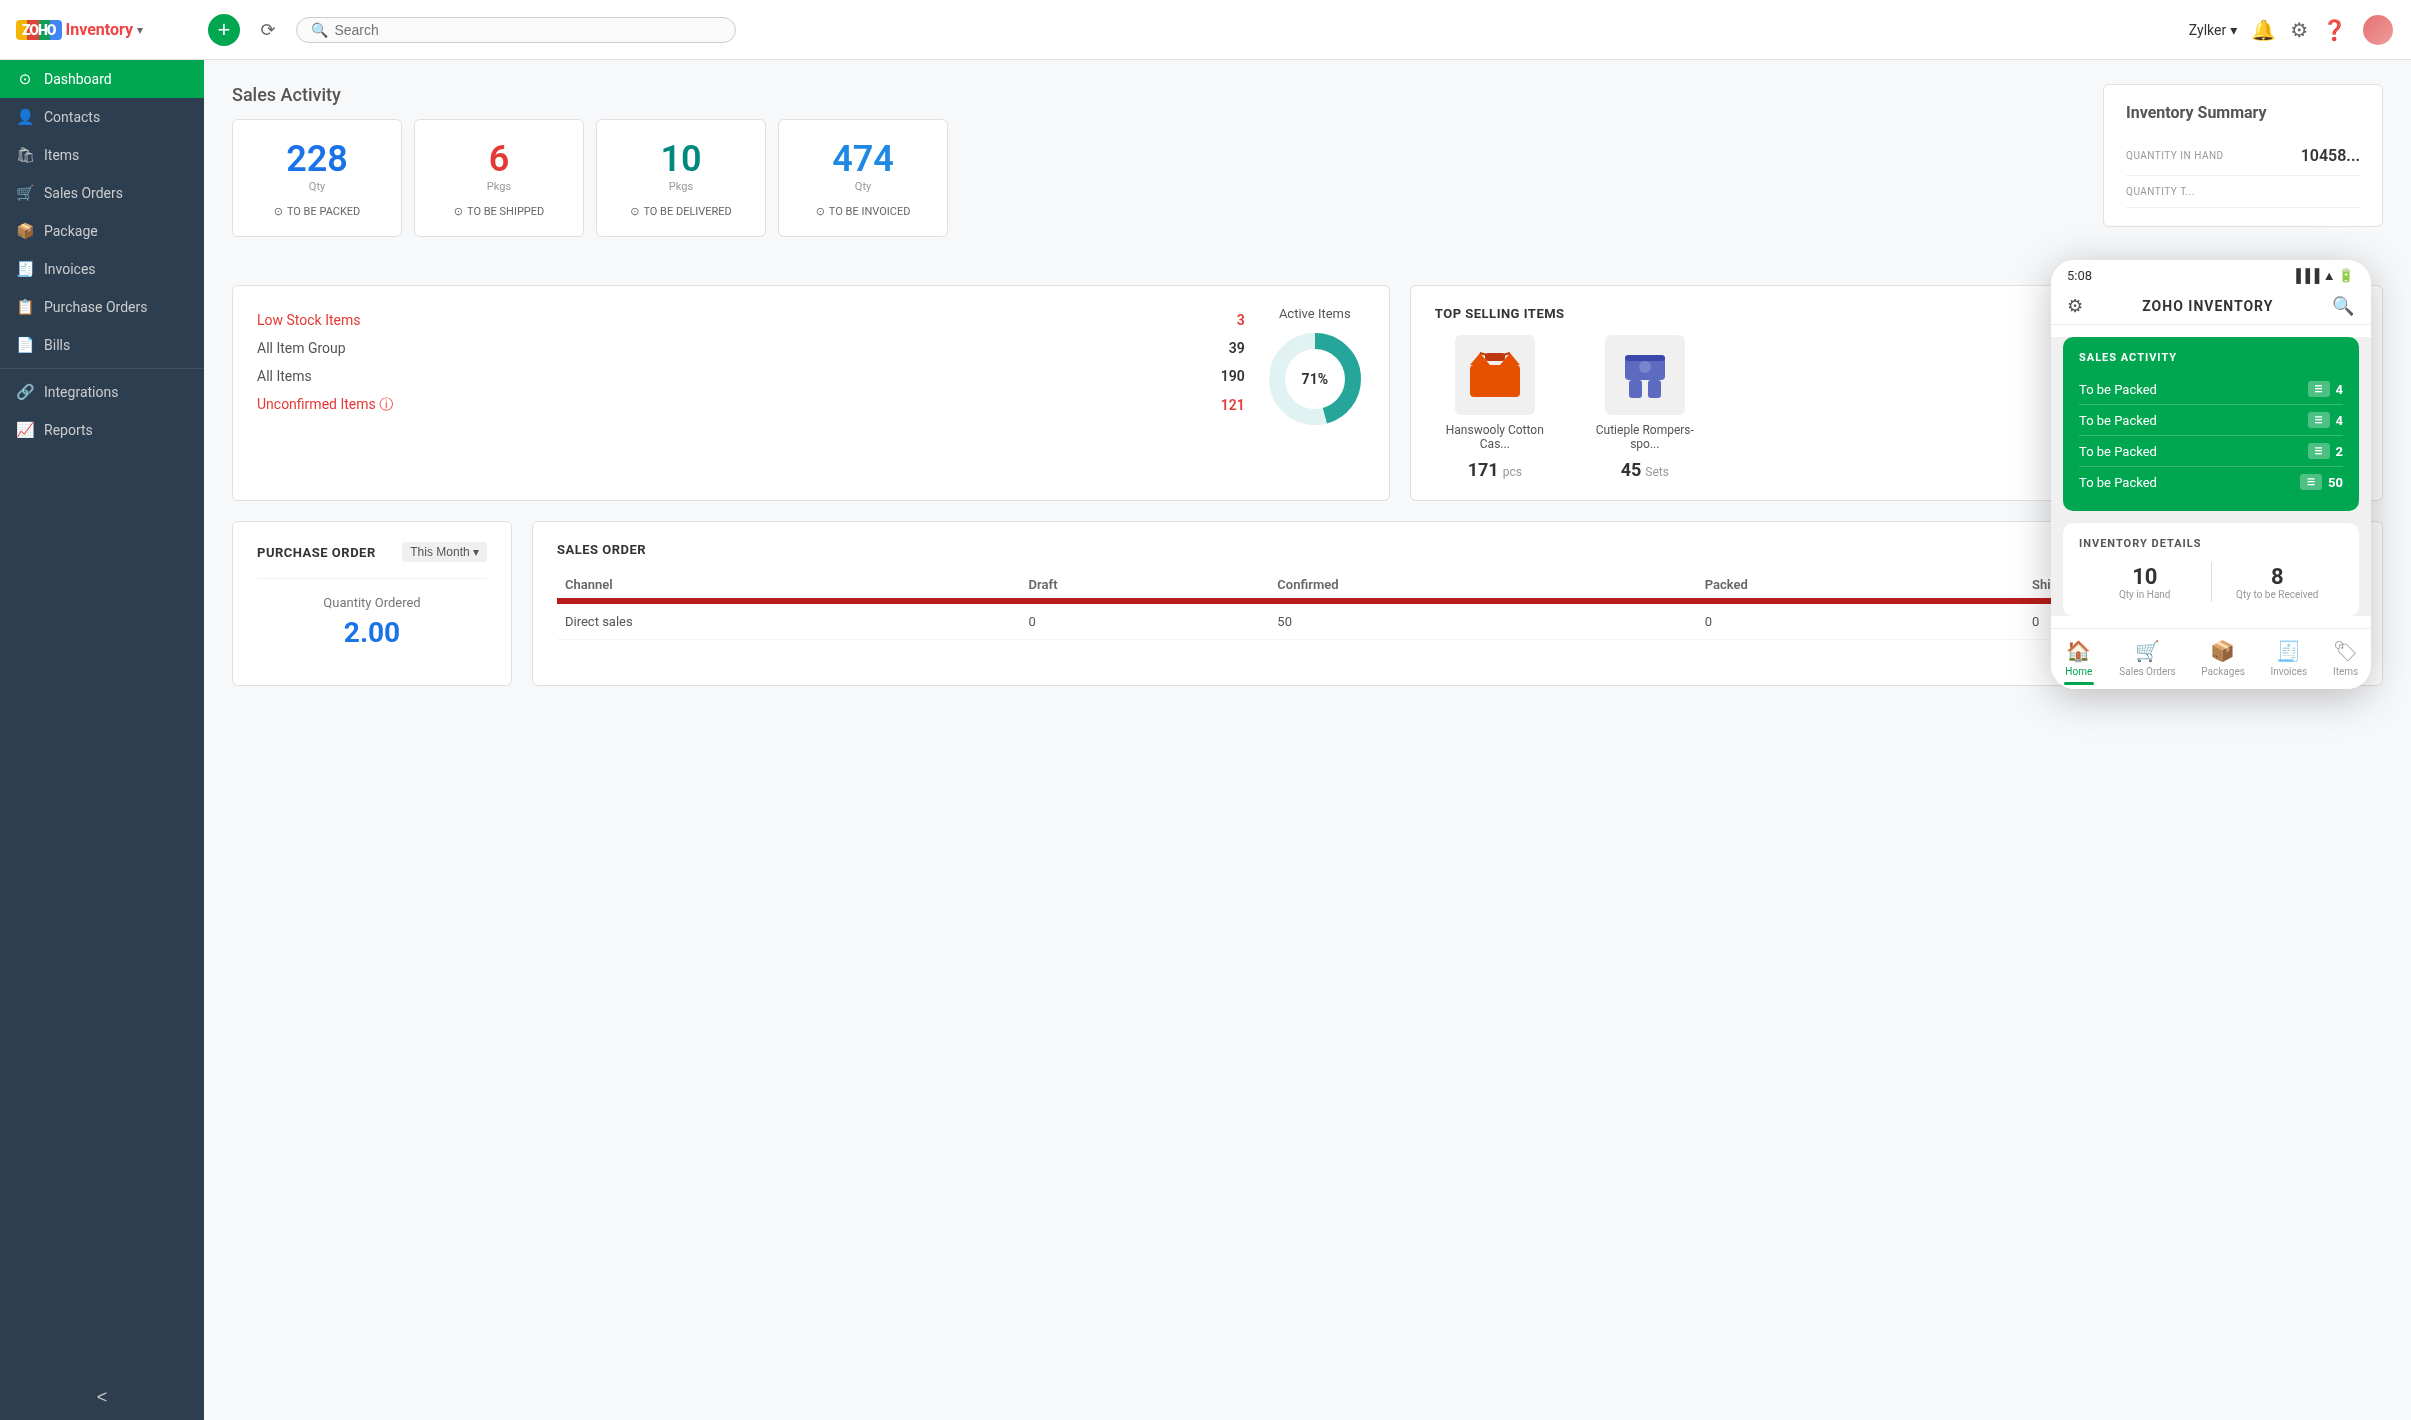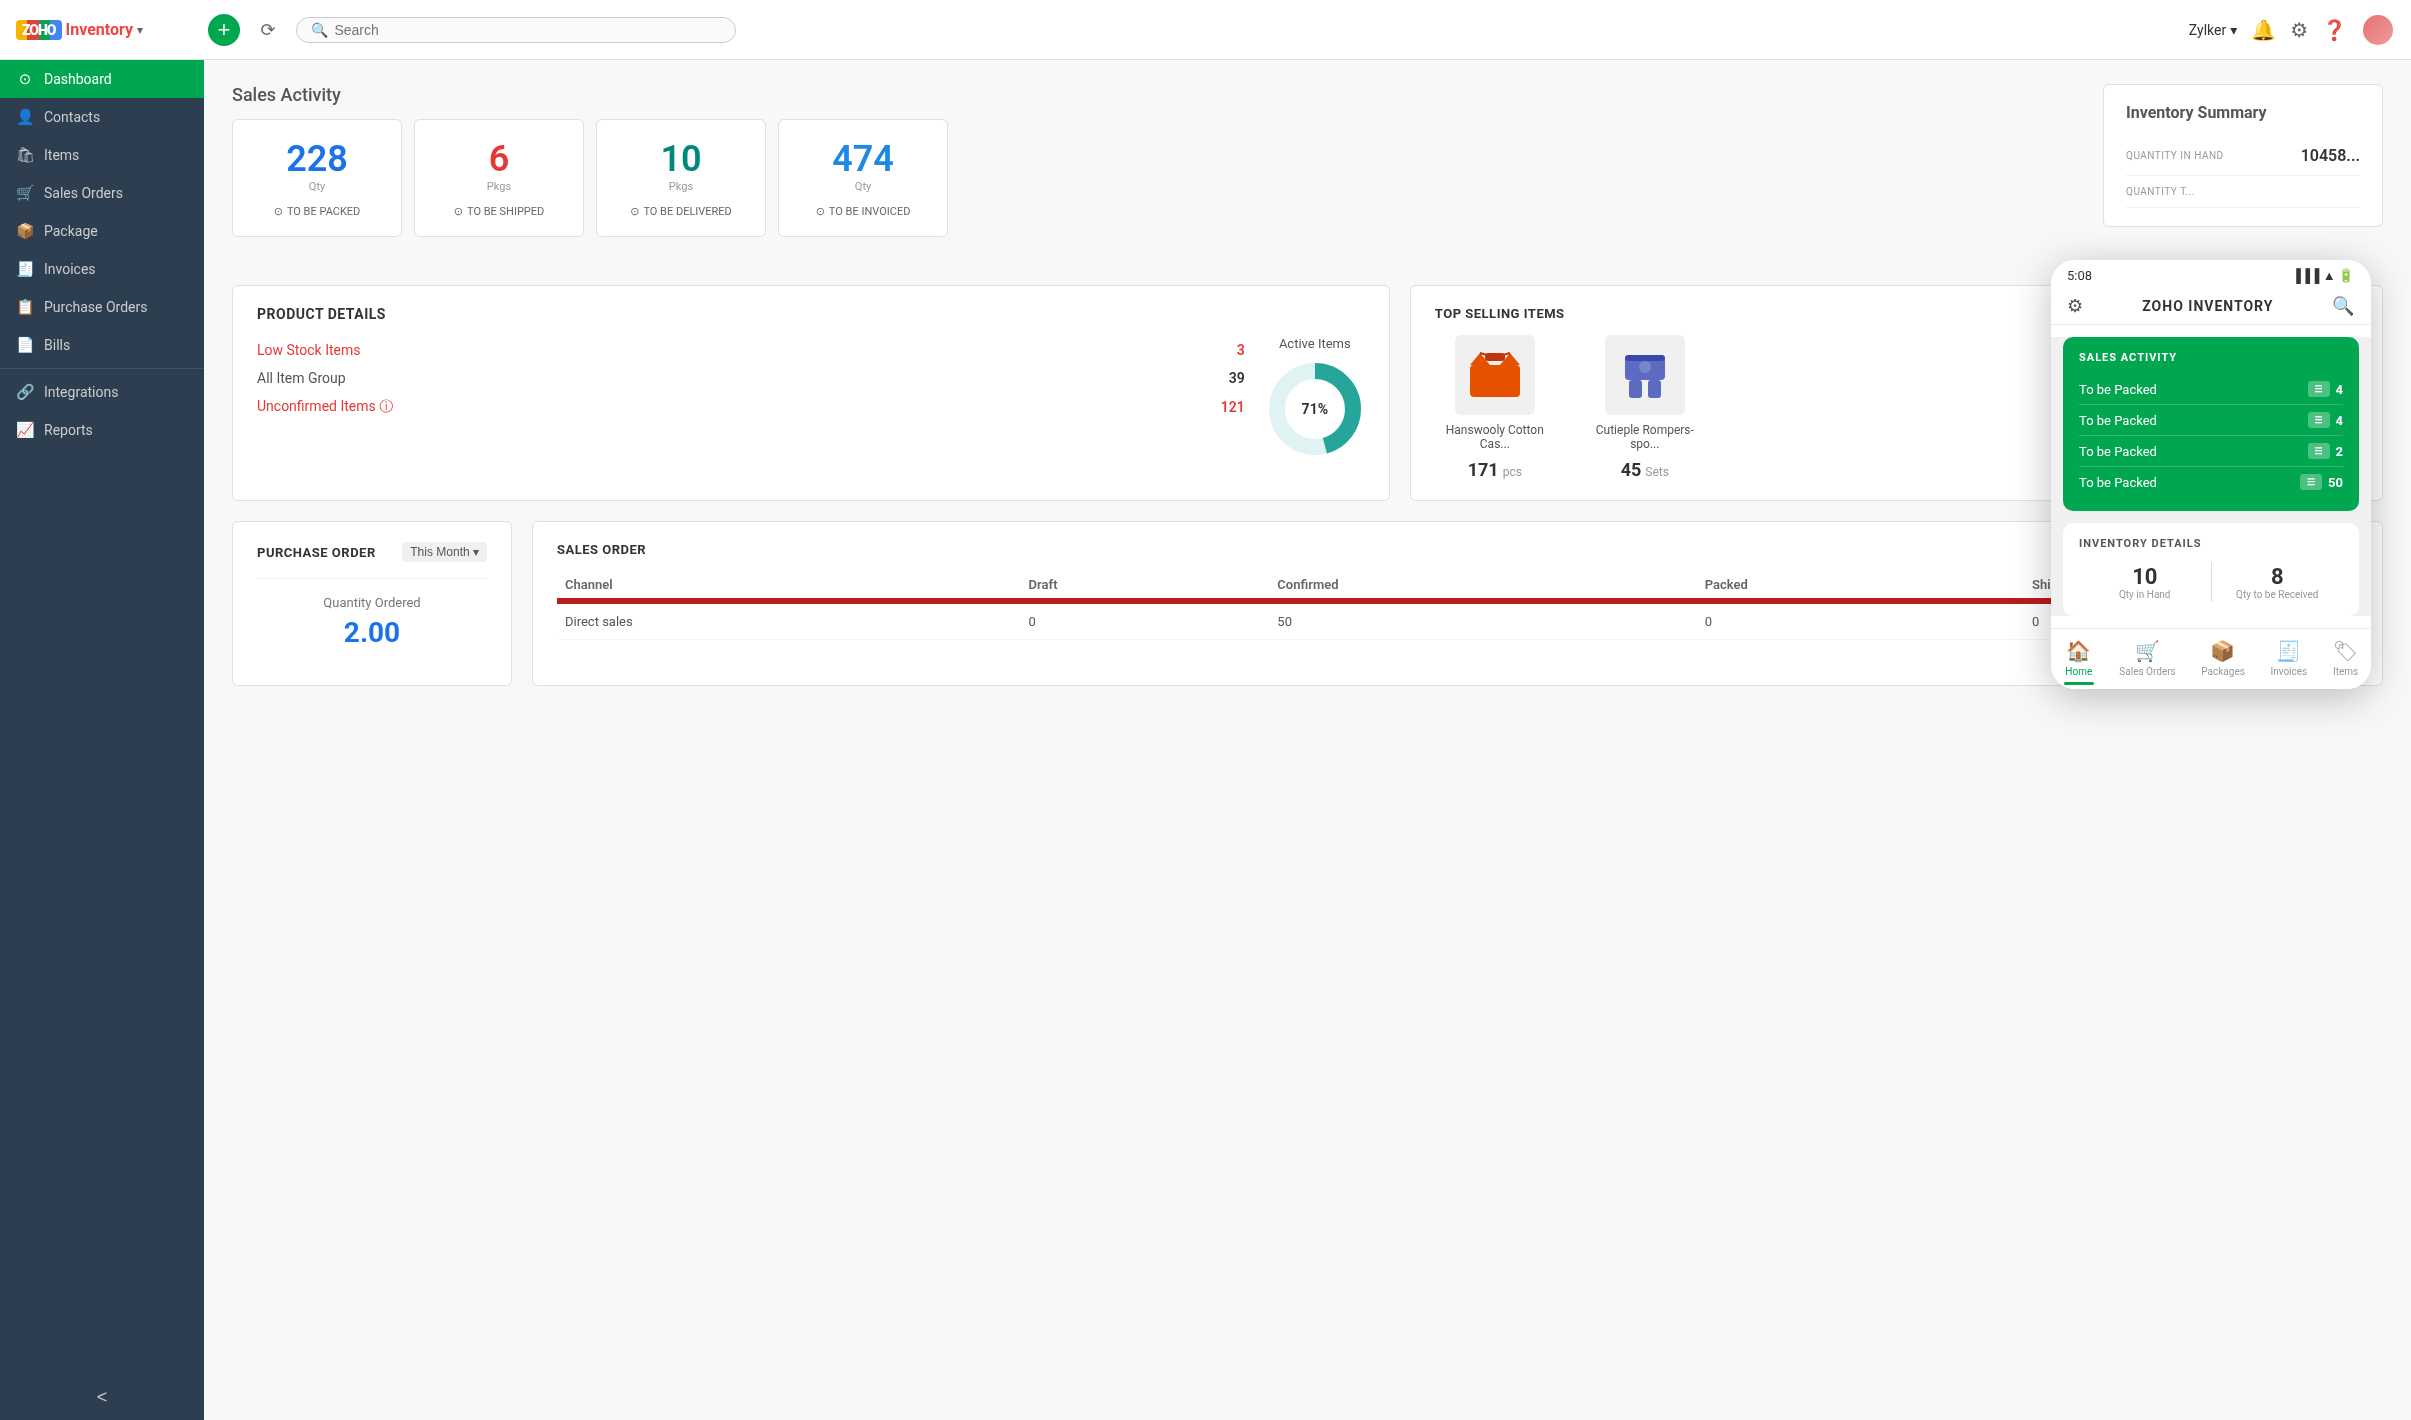--- a/index.html
+++ b/index.html
@@ -249,30 +249,33 @@
         </div>
         <div class="inv-row">
           <div class="inv-label">QUANTITY T...</div>
           <div class="inv-value"></div>
         </div>
       </div>
     </div>
 
     <div class="bottom-row">
       <div class="product-details" style="flex:1.2;">
-        <div class="pd-title">PRODUCT DETAILS</div>
         <div style="display:flex; gap:20px;">
           <div style="flex:1;">
             <div class="pd-row">
               <span class="pd-link">Low Stock Items</span>
               <span class="val red">3</span>
             </div>
             <div class="pd-row">
               <span>All Item Group</span>
               <span class="val">39</span>
+            </div>
+            <div class="pd-row">
+              <span>All Items</span>
+              <span class="val">190</span>
             </div>
             <div class="pd-row">
               <span class="pd-link">Unconfirmed Items ⓘ</span>
               <span class="val red">121</span>
             </div>
           </div>
           <div class="product-right">
             <div class="donut-label">Active Items</div>
             <div class="donut-wrap">
               <svg width="100" height="100" viewBox="0 0 100 100">

